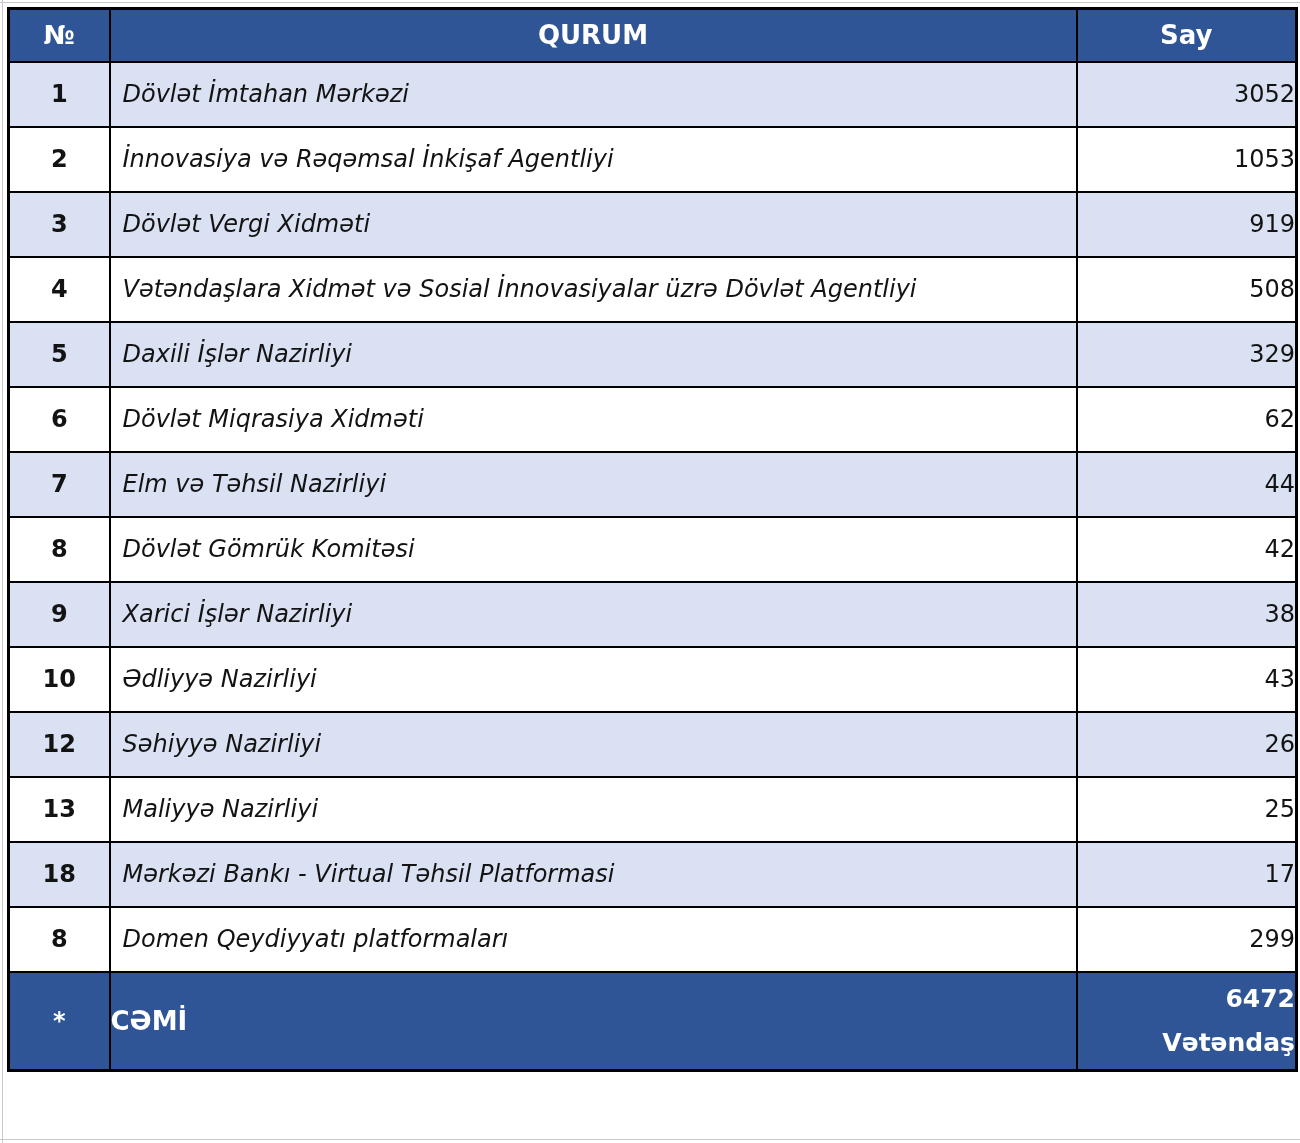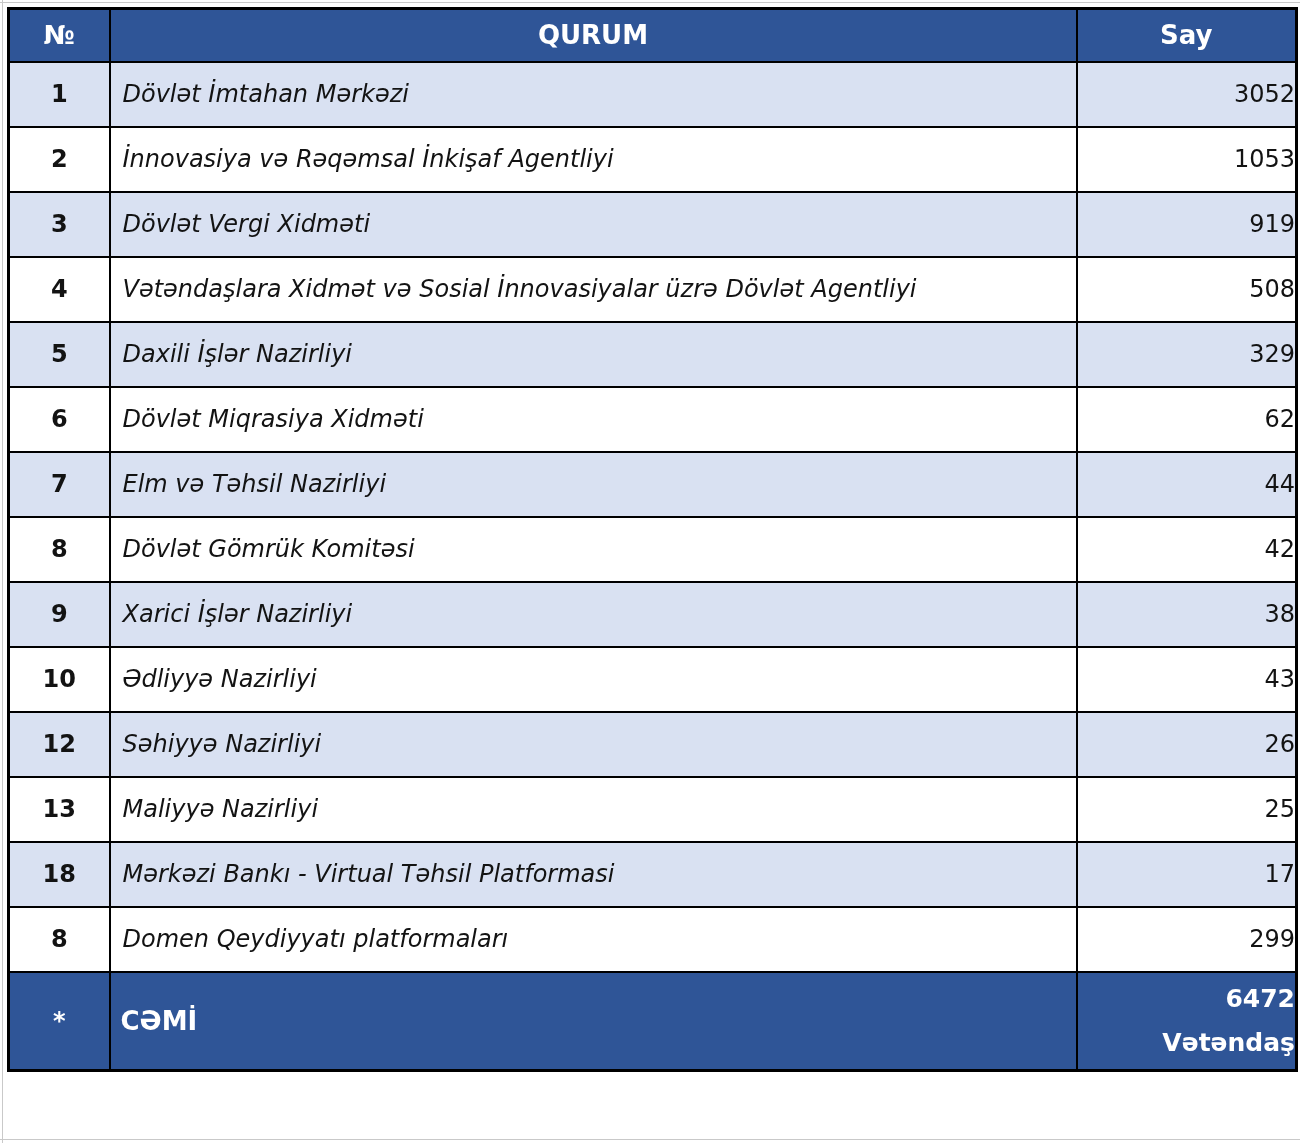--- a/index.html
+++ b/index.html
@@ -79,21 +79,20 @@
     color: var(--header-text);
     font-weight: bold;
     vertical-align: middle;
   }
   tfoot td.cell-num {
     text-align: center;
     font-size: 24px;
   }
   tfoot td.cell-qurum {
     text-align: left;
-    padding-left: 10px;
     font-size: 26px;
   }
   tfoot td.cell-say {
     text-align: right;
     font-size: 25px;
     line-height: 44px;
   }
 </style>
 </head>
 <body>

